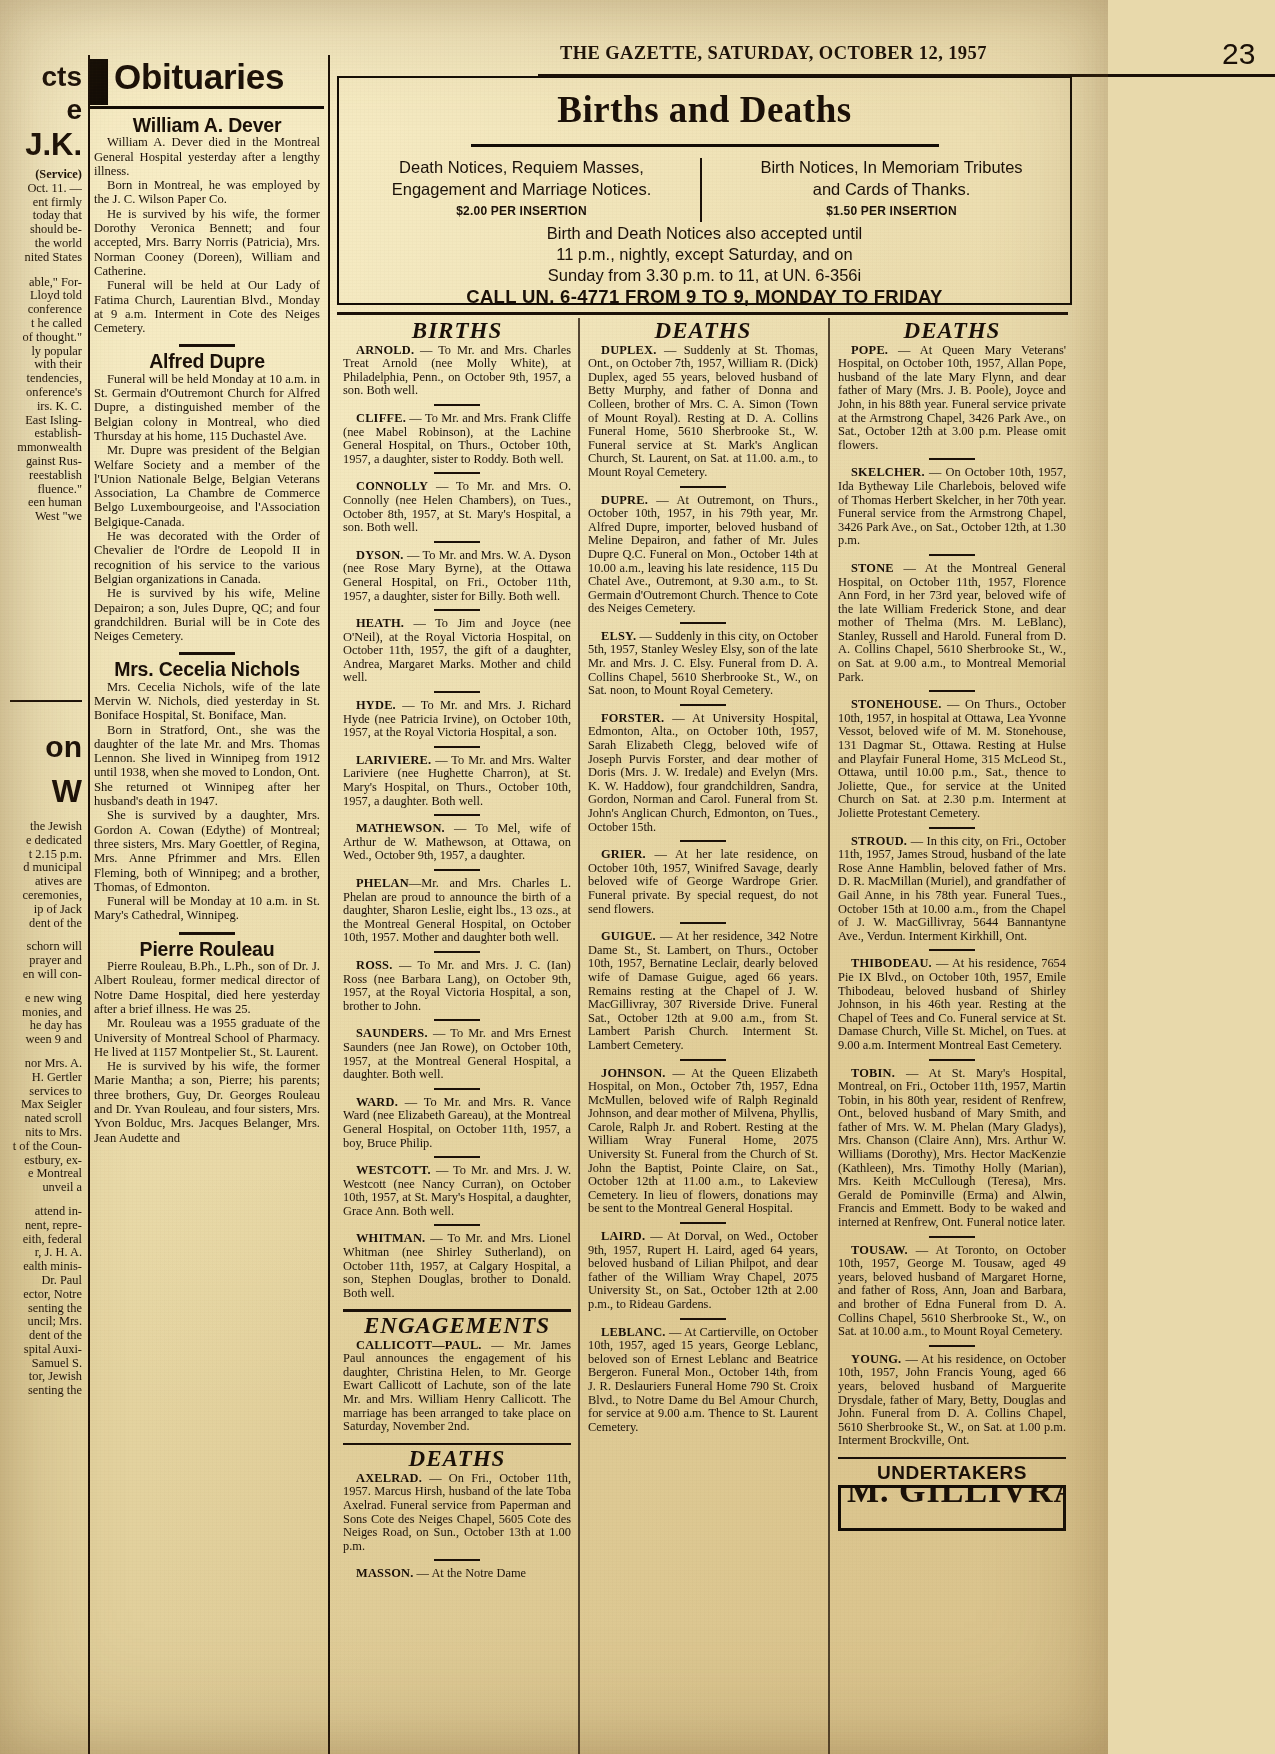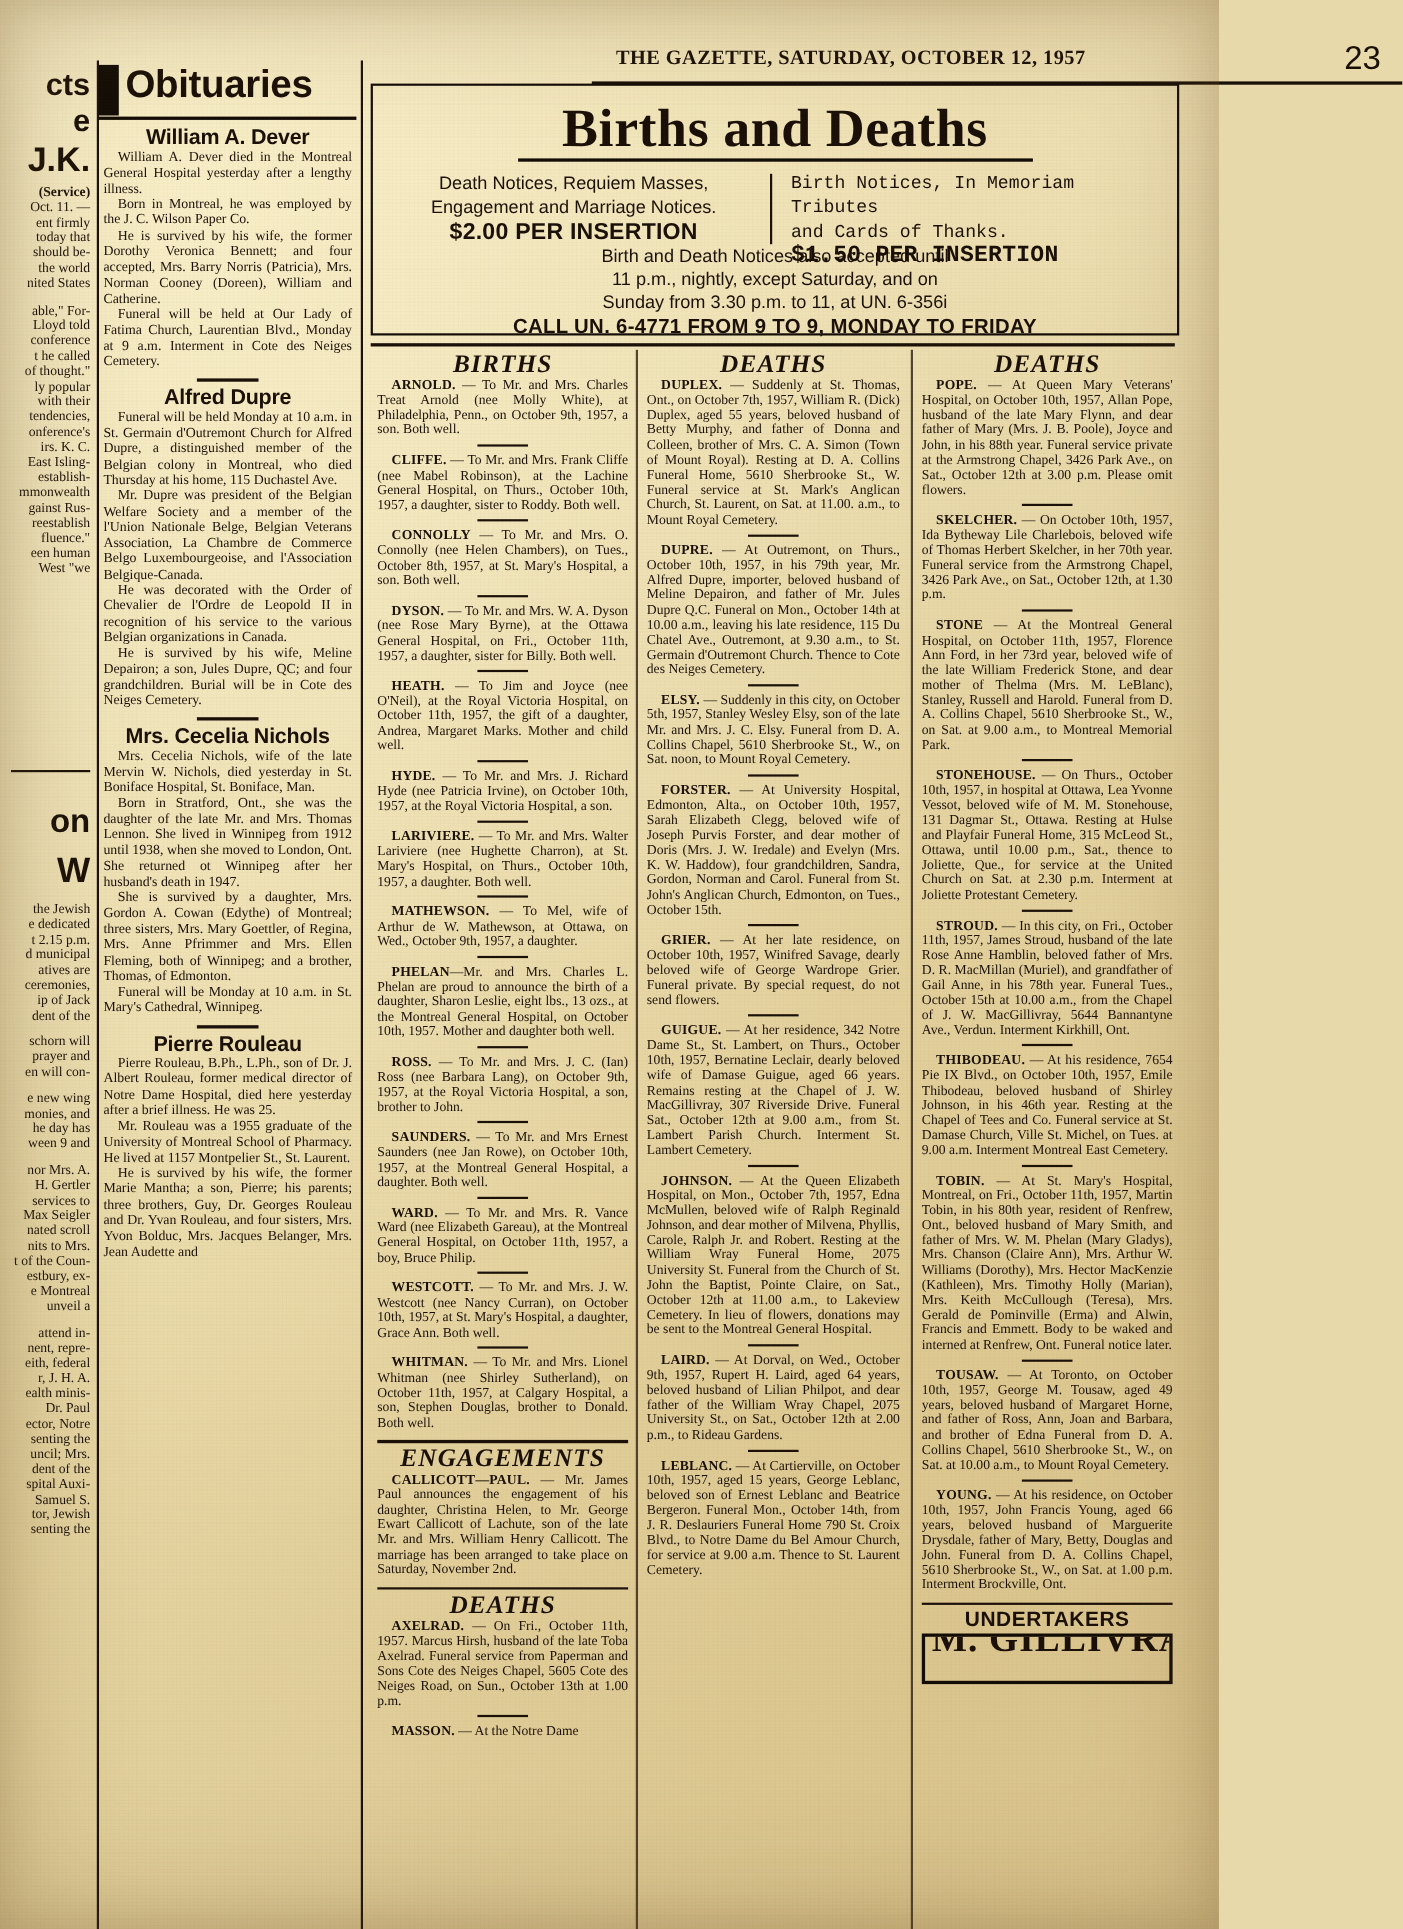--- a/index.html
+++ b/index.html
@@ -56,27 +56,27 @@
     text-align:center;margin:6px 0 3px 0;letter-spacing:-.2px;}
   .obit-sep{width:56px;height:3px;background:#1a1008;margin:9px auto 7px auto;}
   .obit-body{position:absolute;left:94px;top:112px;width:226px;
     font-size:12.6px;line-height:14.3px;text-align:justify;}
   .obit-body p{margin:0;text-indent:13px;}
 
   
   .ad{position:absolute;left:337px;top:76px;width:731px;height:225px;
     border:2.5px solid #120c06;}
   .ad-title{position:absolute;left:0;top:10px;width:731px;text-align:center;
-    font-family:"Liberation Serif",serif;font-weight:bold;font-size:49px;letter-spacing:.5px;}
+    font-family:"Liberation Serif",serif;font-weight:bold;font-size:37px;letter-spacing:.5px;}
   .ad-title-ul{position:absolute;left:132px;top:66px;width:468px;height:3px;background:#120c06;}
   .ad-col-l{position:absolute;left:10px;top:78px;width:345px;text-align:center;
     font-family:"Liberation Sans",sans-serif;font-size:16.5px;line-height:22px;}
-  .ad-col-r{position:absolute;left:380px;top:78px;width:345px;
-    font-family:Liberation Mono, monospace;font-size:16.5px;line-height:22px;}
-  .ad-price{font-weight:bold;font-size:21px;letter-spacing:.2px;}
+  .ad-col-r{position:absolute;left:380px;top:78px;width:345px;text-align:center;
+    font-family:Liberation Sans, sans-serif;font-size:16.5px;line-height:22px;}
+  .ad-price{font-weight:bold;font-size:12px;letter-spacing:.2px;}
   .ad-div{position:absolute;left:361px;top:80px;width:2px;height:64px;background:#1a1008;}
   .ad-note{position:absolute;left:10px;top:145px;width:711px;text-align:center;
     font-family:"Liberation Sans",sans-serif;font-size:16.5px;line-height:21px;}
   .ad-call{position:absolute;left:10px;top:208px;width:711px;text-align:center;
     font-family:"Liberation Sans",sans-serif;font-weight:bold;font-size:18.5px;letter-spacing:.3px;}
 
   
   .sec-hdr{font-family:"Liberation Serif",serif;font-style:italic;font-weight:bold;
     font-size:23px;text-align:center;letter-spacing:1px;margin:2px 0 6px 0;}
   .notice{margin:0 0 0 0;text-indent:13px;}

